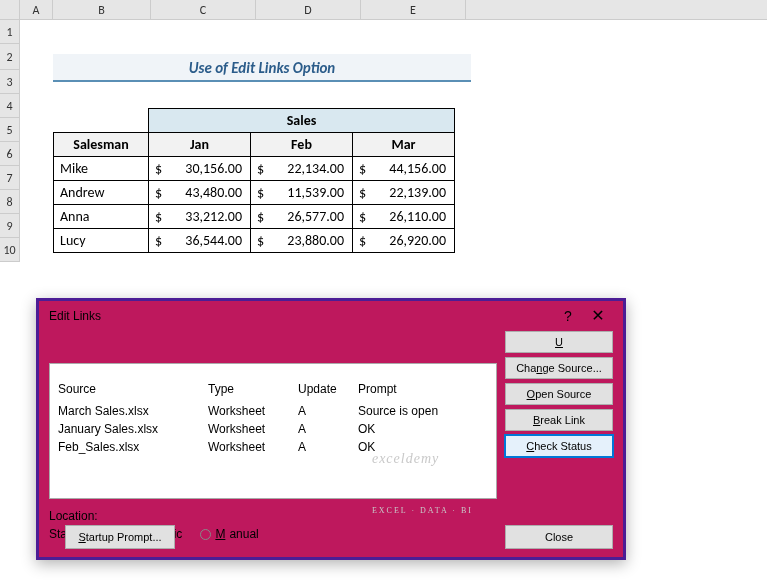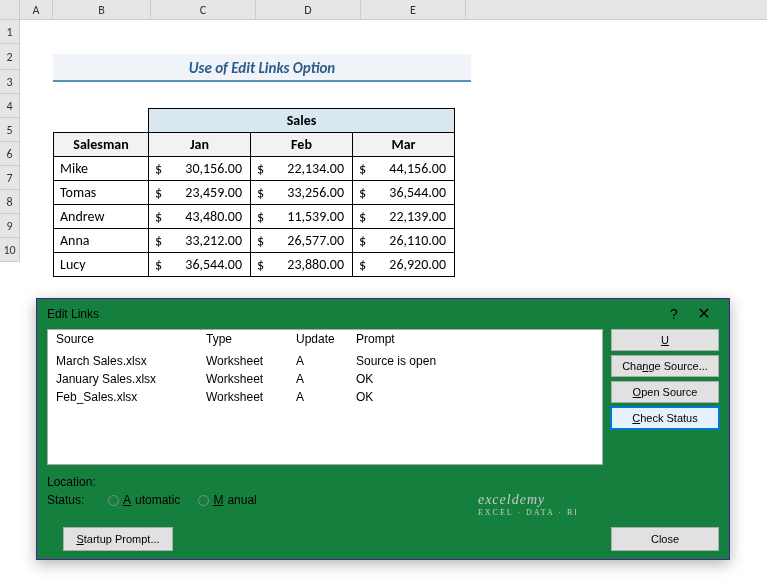--- a/index.html
+++ b/index.html
@@ -27,28 +27,28 @@
 .data-table .merged-sales { background: #d9e8f0; font-weight: bold; text-align: center; }
 .data-table .month-hdr { background: #f2f2f2; font-weight: bold; text-align: center; width: 102px; }
 .data-table .salesman-hdr { background: #f2f2f2; font-weight: bold; text-align: center; width: 95px; }
 .data-table .name { padding: 0 6px; }
 .data-table .money { width: 102px; padding: 0 8px 0 6px; }
 .data-table .money .cur { float: left; }
 .data-table .money .val { float: right; }
 .data-table .empty-corner { border: none; }
 
 
-.dialog { position: absolute; left: 36px; top: 298px; width: 694px; height: 262px; background: #15803d; border: 1px solid #4c1d95; box-shadow: 0 4px 14px rgba(0,0,0,0.3); font-family: 'Segoe UI', Tahoma, sans-serif; font-size: 12px; }
+.dialog { position: absolute; left: 36px; top: 298px; width: 590px; height: 262px; background: #be185d; border: 3px solid #4c1d95; box-shadow: 0 4px 14px rgba(0,0,0,0.3); font-family: 'Segoe UI', Tahoma, sans-serif; font-size: 12px; }
 .dialog-title { height: 30px; line-height: 30px; padding: 0 10px; display: flex; align-items: center; }
 .dialog-title .ttext { flex: 1; }
 .dialog-title .help, .dialog-title .close { width: 30px; text-align: center; font-size: 14px; cursor: pointer; }
 .dialog-title .close { font-size: 16px; }
 
 .dialog-body { display: flex; padding: 0 10px; gap: 8px; }
-.list-panel { flex: 1; border: 1px solid #aaa; background: #fff; padding: 0 0; height: 136px; overflow: hidden; }
+.list-panel { flex: 1; border: 1px solid #aaa; background: #fff; padding: 16px 0; height: 136px; overflow: hidden; margin-top: 32px; }
 .list-hdrs, .list-row { display: flex; padding: 2px 8px; }
 .list-hdrs { font-weight: normal; padding-bottom: 6px; }
 .list-panel .c-src { width: 150px; }
 .list-panel .c-type { width: 90px; }
 .list-panel .c-upd { width: 60px; }
 .list-panel .c-stat { flex: 1; }
 
 .btn-stack { width: 108px; display: flex; flex-direction: column; gap: 4px; }
 .dlg-btn { height: 22px; background: #e1e1e1; border: 1px solid #adadad; font-size: 11px; cursor: pointer; font-family: inherit; padding: 0; }
 .dlg-btn.focused { outline: 2px solid #0078d7; outline-offset: -1px; background: #e5f1fb; }
@@ -57,21 +57,21 @@
 .dialog-lower .row { display: flex; align-items: flex-end; height: 18px; gap: 6px; }
 .dialog-lower .lbl { width: 55px; }
 .radio { display: inline-flex; align-items: center; gap: 4px; margin-right: 12px; }
 .radio .circ { width: 11px; height: 11px; border: 1px solid #888; border-radius: 50%; display: inline-block; }
 
 .dialog-footer { position: absolute; bottom: 8px; left: 26px; right: 10px; display: flex; justify-content: space-between; align-items: center; }
 .dialog-footer .dlg-btn { width: 110px; height: 24px; }
 .dialog-footer .close-btn { width: 108px; }
 
 .watermark { position: absolute; right: 150px; bottom: 42px; font-size: 14px; color: #c9c9c9; font-style: italic; font-family: Georgia, serif; letter-spacing: 1px; }
-.watermark .sub { font-size: 8px; letter-spacing: 2px; display: block; text-align: center; font-style: normal; }
+.watermark .sub { font-size: 8px; letter-spacing: 2px; display: block; text-align: center; font-style: normal; margin-top: 39px; }
 
 .underline-accesskey { text-decoration: underline; text-decoration-skip-ink: none; }
 </style>
 </head>
 <body>
 
 <div class="col-headers">
   <div class="corner"></div>
   <div class="col" style="width:33px">A</div>
   <div class="col" style="width:98px">B</div>
@@ -118,35 +118,20 @@
         <td class="money">
               <span class="cur">$</span>
               <span class="val">22,134.00</span>
             </td>
         <td class="money">
               <span class="cur">$</span>
               <span class="val">44,156.00</span>
             </td>
       </tr>
       <tr>
-        <td class="name">Tomas</td>
-        <td class="money">
-              <span class="cur">$</span>
-              <span class="val">23,459.00</span>
-            </td>
-        <td class="money">
-              <span class="cur">$</span>
-              <span class="val">33,256.00</span>
-            </td>
-        <td class="money">
-              <span class="cur">$</span>
-              <span class="val">36,544.00</span>
-            </td>
-      </tr>
-      <tr>
         <td class="name">Andrew</td>
         <td class="money">
               <span class="cur">$</span>
               <span class="val">43,480.00</span>
             </td>
         <td class="money">
               <span class="cur">$</span>
               <span class="val">11,539.00</span>
             </td>
         <td class="money">
@@ -221,20 +206,21 @@
         <div class="c-type">Worksheet</div>
         <div class="c-upd">A</div>
         <div class="c-stat">OK</div>
       </div>
     </div>
 
     <div class="btn-stack">
       <button class="dlg-btn"><span class="underline-accesskey">U</span><span></span></button>
       <button class="dlg-btn">Cha<span class="underline-accesskey">n</span>ge Source...</button>
       <button class="dlg-btn"><span class="underline-accesskey">O</span>pen Source</button>
+      <button class="dlg-btn"><span class="underline-accesskey">B</span>reak Link</button>
       <button class="dlg-btn focused"><span class="underline-accesskey">C</span>heck Status</button>
     </div>
   </div>
 
   <div class="dialog-lower">
     <div class="row">
         <span class="lbl">Location:</span>
       </div>
     <div class="row">
       <span class="lbl">Status:</span>

